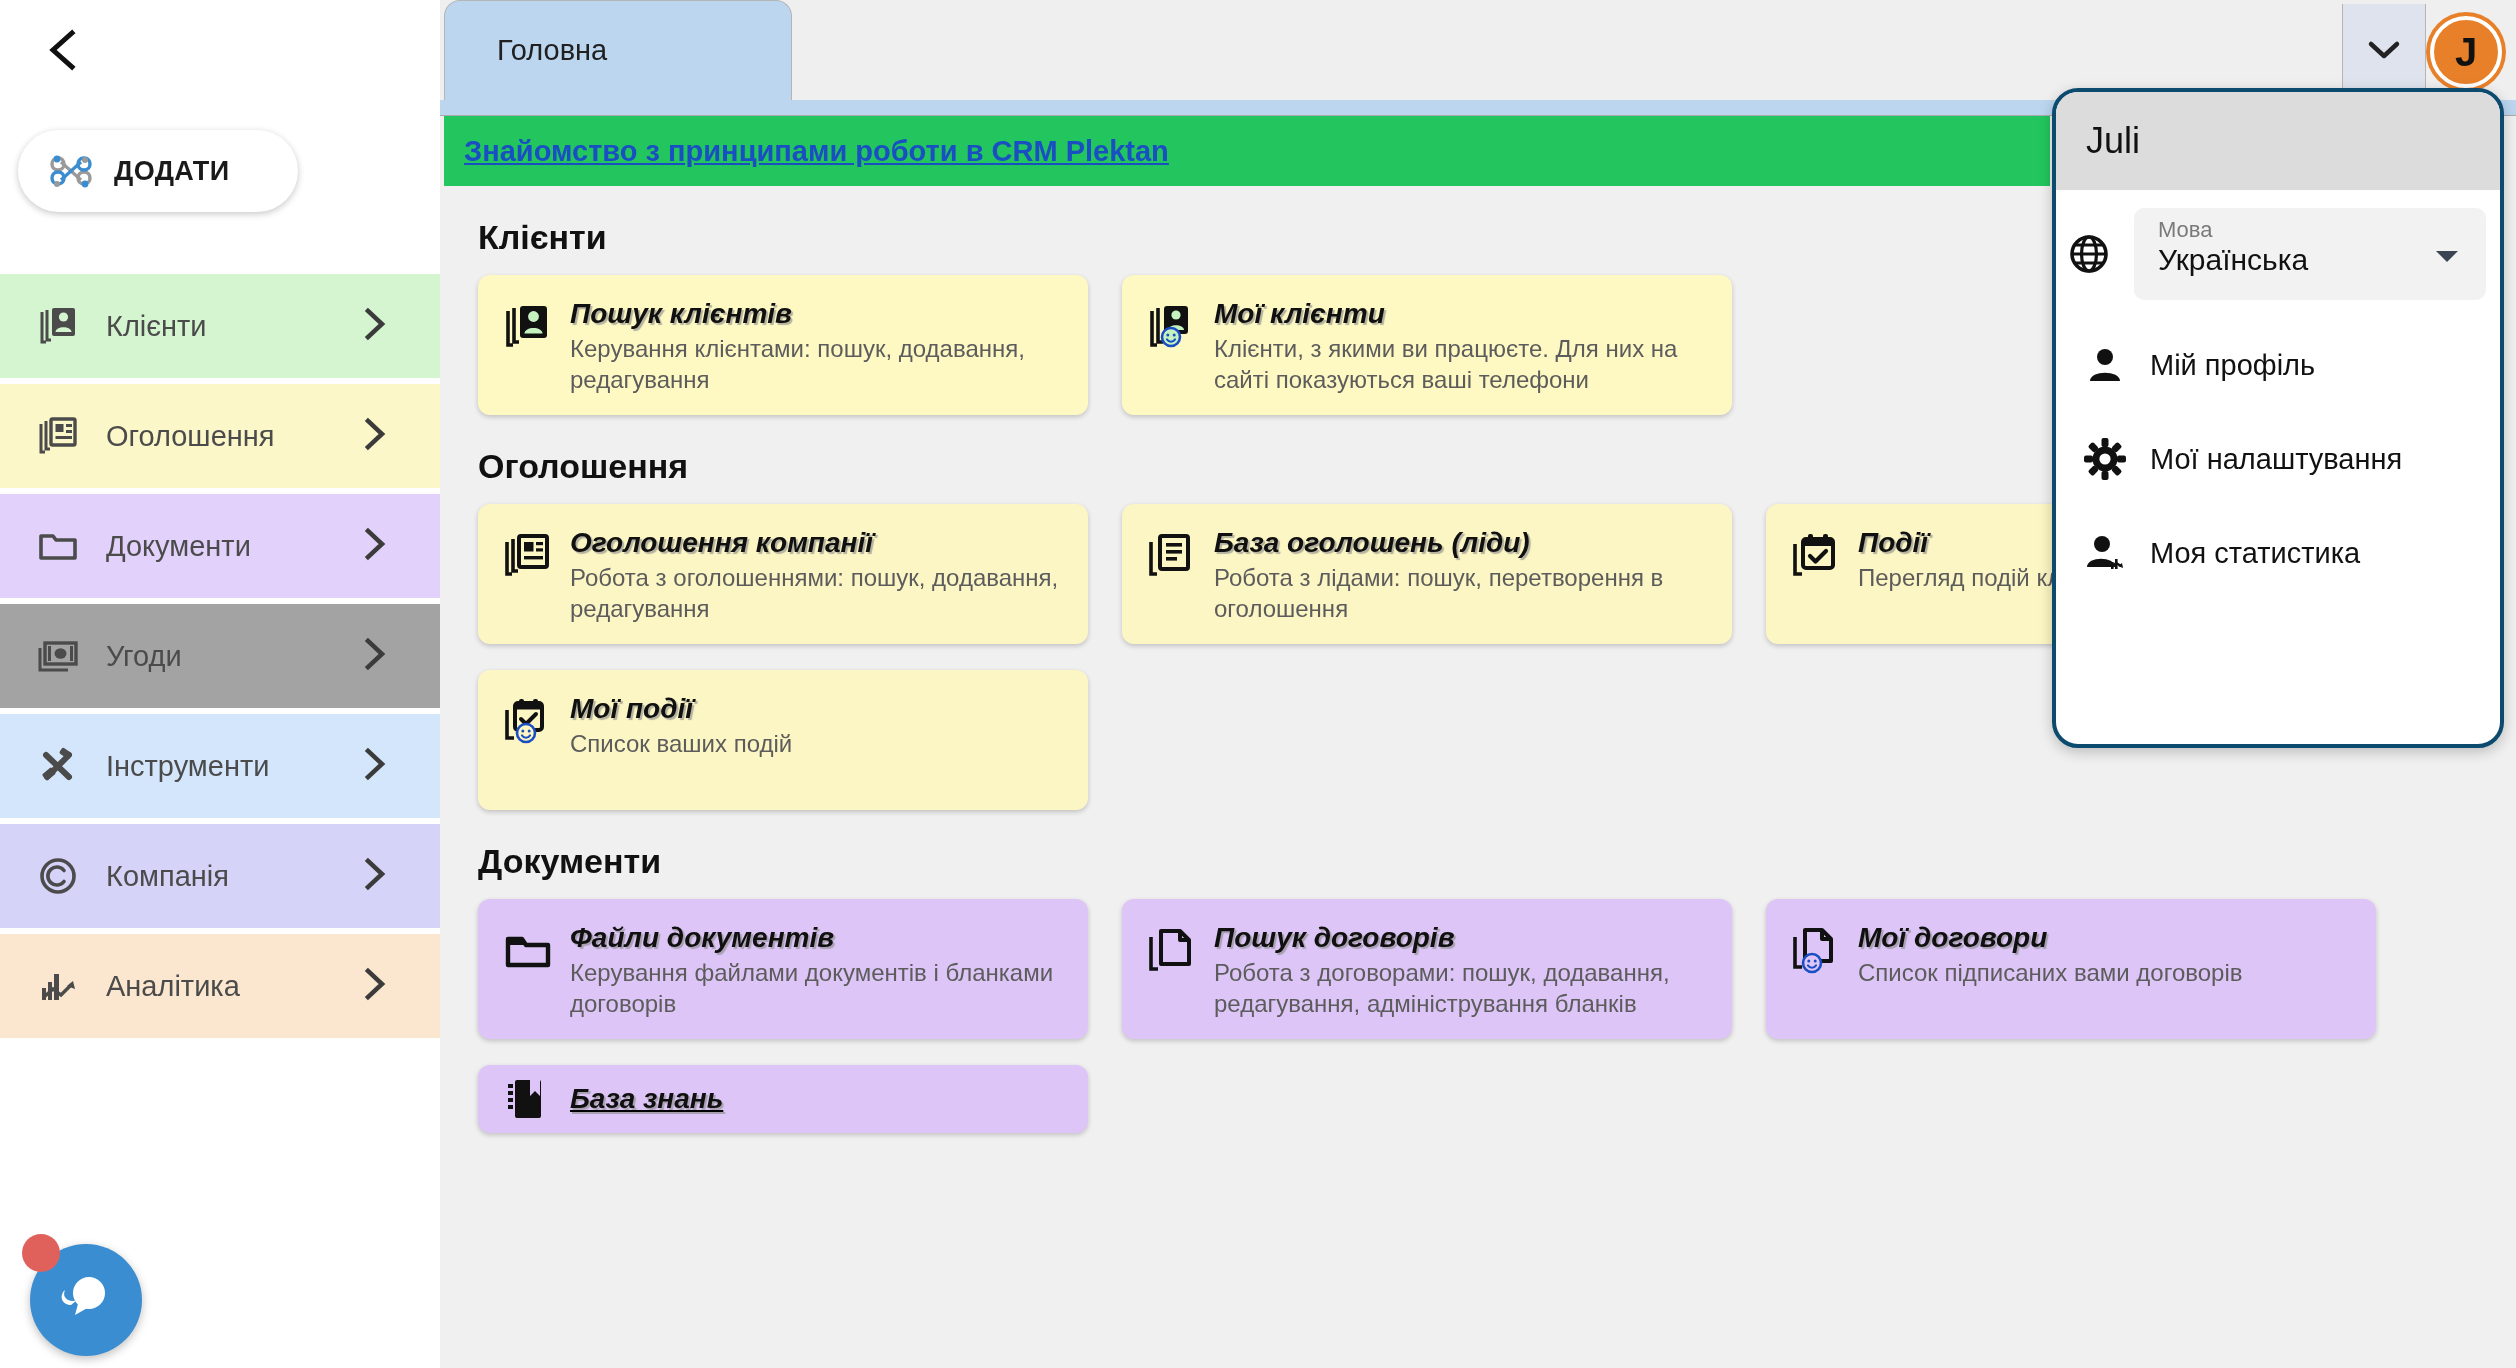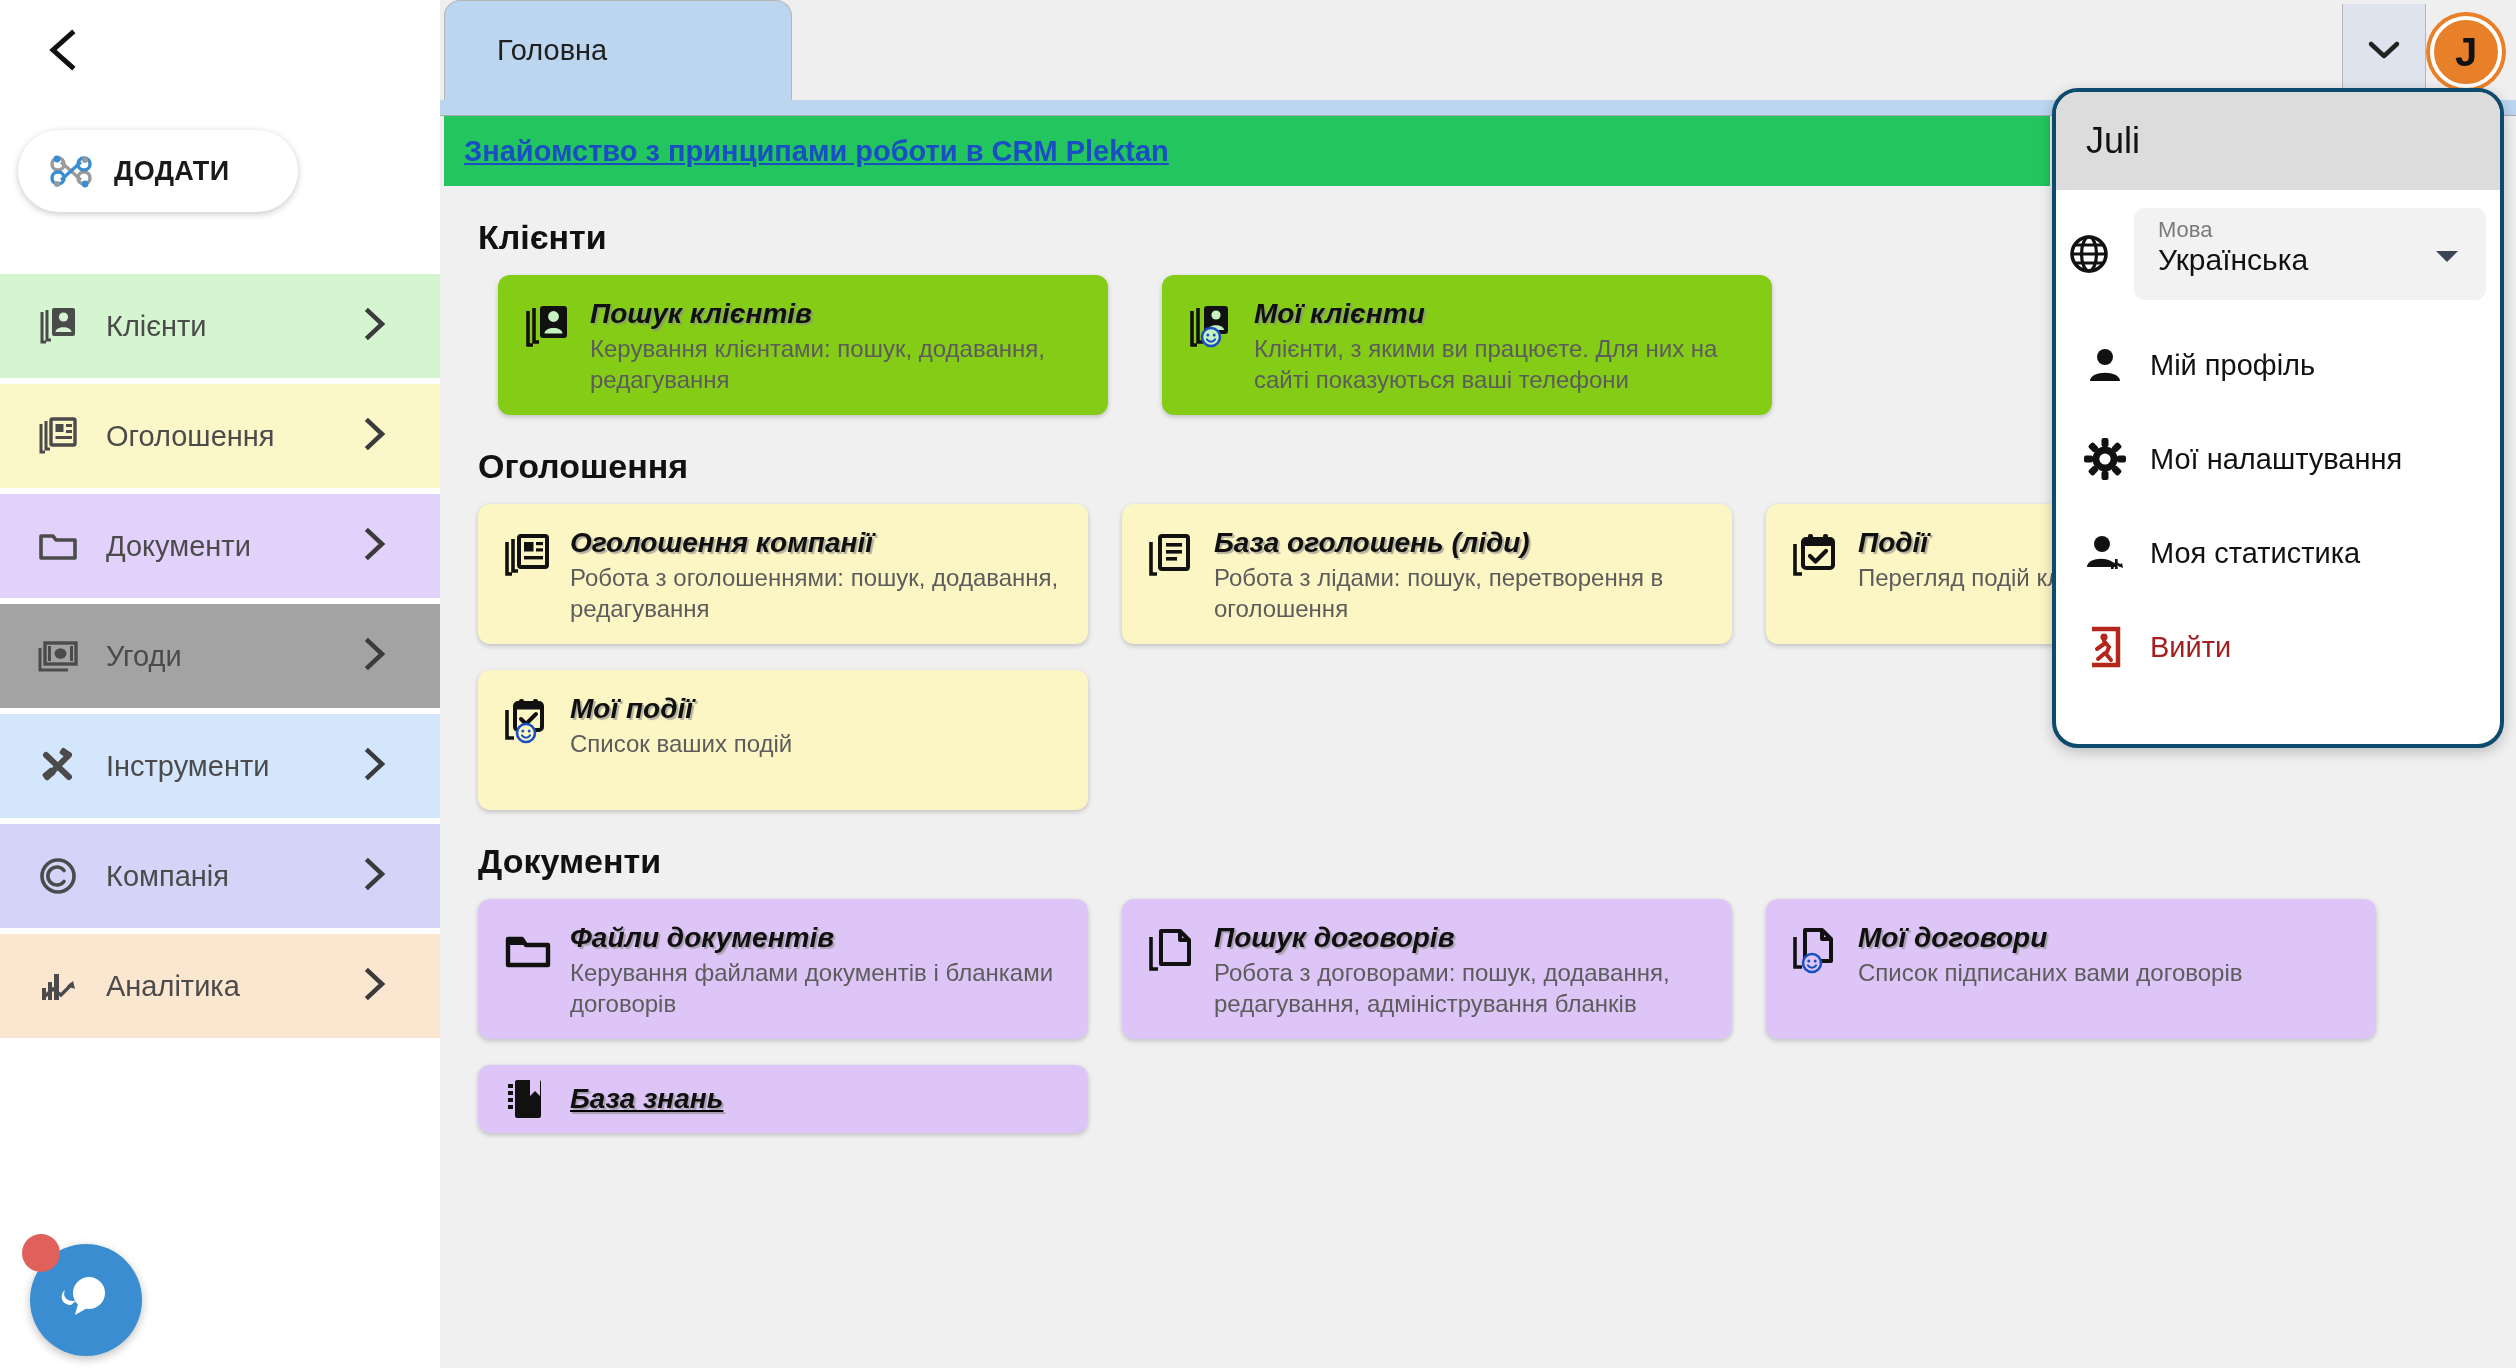--- a/index.html
+++ b/index.html
@@ -152,21 +152,21 @@
   .card {
     width: 610px; height: 140px;
     border-radius: 12px;
     box-shadow: 0 2px 5px rgba(0,0,0,.2);
     display: flex; align-items: flex-start;
     padding: 24px 20px 0 24px;
     cursor: pointer;
     flex: none;
     overflow: hidden;
   }
-  .card.green  { background: #84cc16; margin-left: 20px; }
+  .card.green  { background: #fef9c3; }
   .card.yellow { background: #fcf6c4; }
   .card.purple { background: #ddc6f7; }
   .card-ico { width: 52px; height: 52px; flex: none; margin-right: 16px; margin-top: 2px; }
   .card-txt { flex: 1; min-width: 0; }
   .card-title {
     font-size: 28px; font-weight: 700; font-style: italic; color: #101010;
     text-shadow: 2px 2px 1px rgba(140,140,140,.65);
     line-height: 1.1; margin-bottom: 4px; white-space: nowrap;
   }
   .card-desc {
@@ -669,28 +669,16 @@
             <path d="M5 37 C5 26,33 26,33 37 Z" fill="#111"></path>
             <rect x="29" y="32" width="2.6" height="7" fill="#111"></rect>
             <rect x="33" y="29" width="2.6" height="10" fill="#111"></rect>
             <polyline points="30,37 34,33 39,36" fill="none" stroke="#111" stroke-width="2.4"></polyline>
             <polygon points="40,33 41,38 36,36" fill="#111"></polygon>
           </svg>
       </span>
       <span class="m-lbl">Моя статистика</span>
     </div>
 
-    <div class="menu-row logout">
-      <span class="m-ico">
-        <svg width="46" height="46" viewBox="0 0 46 46">
-          <path d="M10 5 L36 5 L36 41 L10 41" fill="none" stroke="#b3271c" stroke-width="4.5"></path>
-          <circle cx="22" cy="13" r="3.6" fill="#b3271c"></circle>
-          <path d="M22 17 L27 23 L24 30 L29 36" fill="none" stroke="#b3271c" stroke-width="4" stroke-linecap="round"></path>
-          <path d="M22 20 L15 25" fill="none" stroke="#b3271c" stroke-width="4" stroke-linecap="round"></path>
-          <path d="M23 29 L16 35" fill="none" stroke="#b3271c" stroke-width="4" stroke-linecap="round"></path>
-        </svg>
-      </span>
-      <span class="m-lbl">Вийти</span>
-    </div>
 
   </div>
 
 </div>
 
 </body></html>

